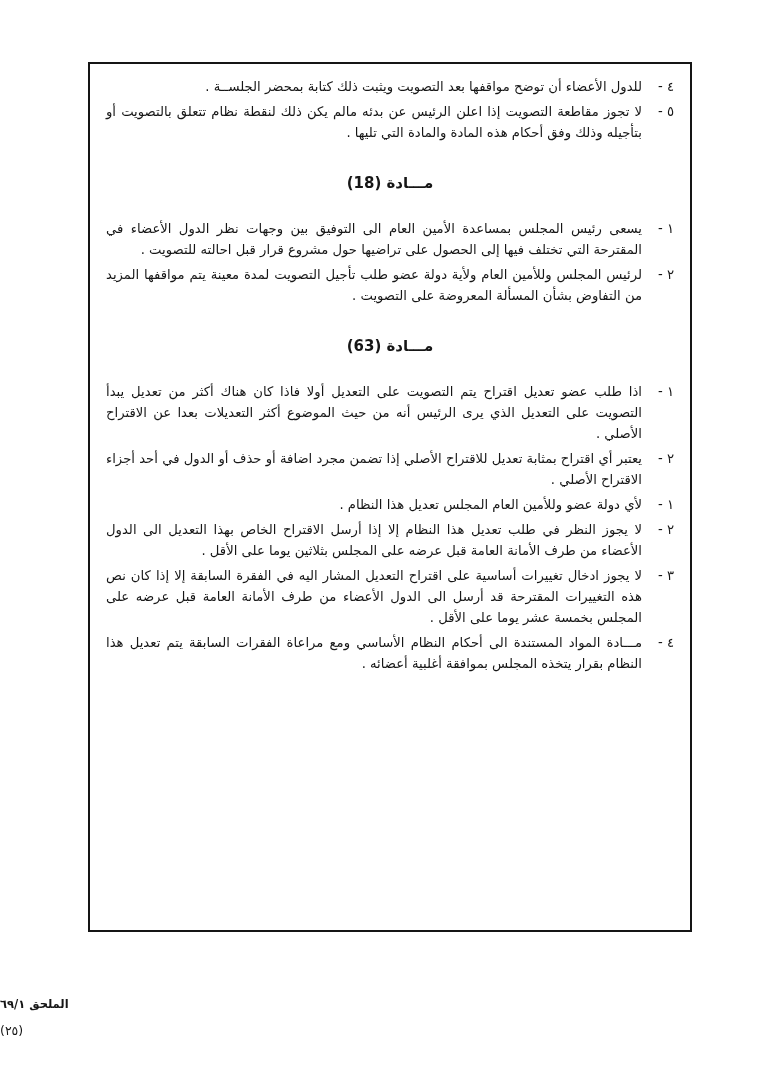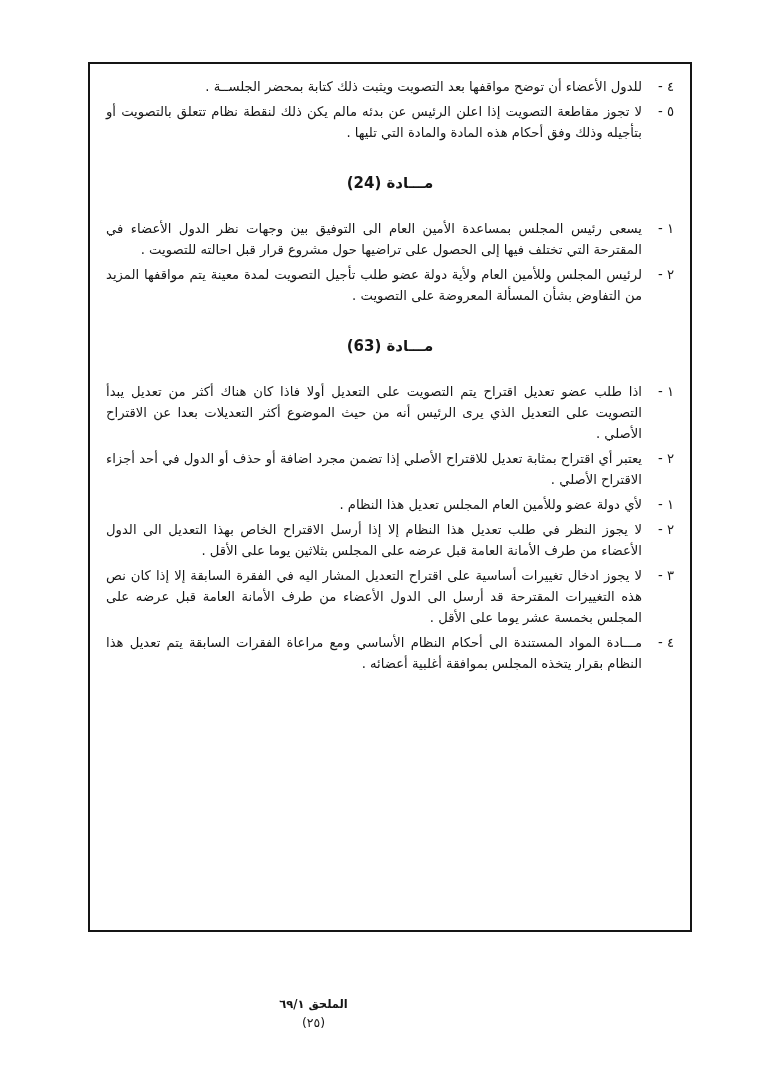--- a/index.html
+++ b/index.html
@@ -47,52 +47,52 @@
     font-weight: bold;
     font-size: 15px;
     line-height: 21px;
     margin: 30px 0 24px 0;
   }
   .footer {
     position: absolute;
     top: 996px;
     left: 0;
     width: 627px;
-    text-align: center;
+    text-align: left;
     direction: rtl;
   }
   .annex {
     font-size: 11.5px;
     font-weight: bold;
     line-height: 16px;
   }
   .pagenum {
     font-size: 12.5px;
     line-height: 18px;
-    margin-top: 2px;
+    margin-top: 10px;
   }
 </style>
 </head>
 <body>
 
 <div class="page">
 
   <div class="frame">
 
     <div class="item">
       <span class="num">٤ -</span>
       <div class="txt">للدول الأعضاء أن توضح مواقفها بعد التصويت ويثبت ذلك كتابة بمحضر الجلســة .</div>
     </div>
     <div class="item">
       <span class="num">٥ -</span>
       <div class="txt">لا تجوز مقاطعة التصويت إذا اعلن الرئيس عن بدئه مالم يكن ذلك لنقطة نظام تتعلق بالتصويت أو بتأجيله وذلك وفق أحكام هذه المادة والمادة التي تليها .</div>
     </div>
 
     <section>
-      <div class="heading">مـــادة (24)</div>
+      <div class="heading">مـــادة (18)</div>
       <div class="item">
         <span class="num">١ -</span>
         <div class="txt">يسعى رئيس المجلس بمساعدة الأمين العام الى التوفيق بين وجهات نظر الدول الأعضاء في المقترحة التي تختلف فيها إلى الحصول على تراضيها حول مشروع قرار قبل احالته للتصويت .</div>
       </div>
       <div class="item">
         <span class="num">٢ -</span>
         <div class="txt">لرئيس المجلس وللأمين العام ولأية دولة عضو طلب تأجيل التصويت لمدة معينة يتم مواقفها المزيد من التفاوض بشأن المسألة المعروضة على التصويت .</div>
       </div>
     </section>
 

